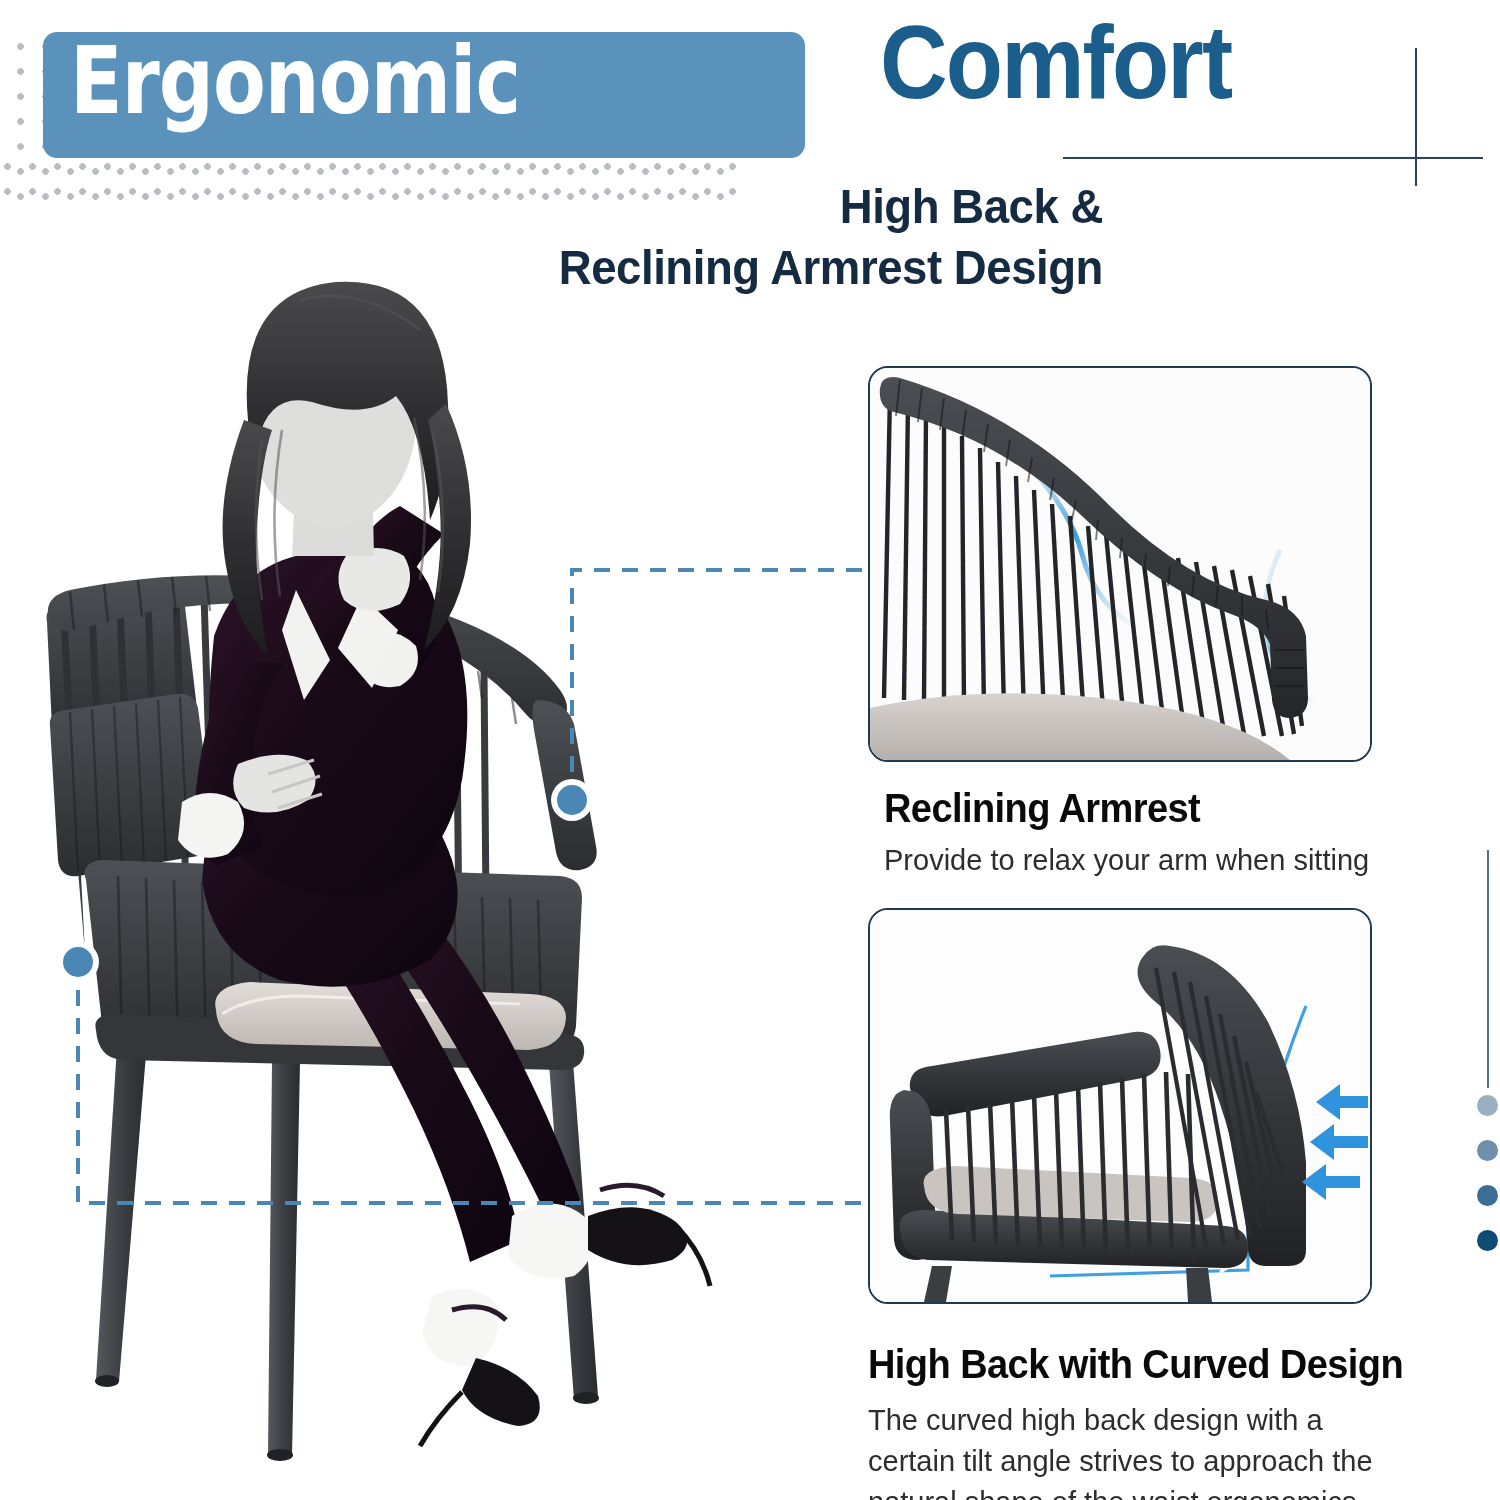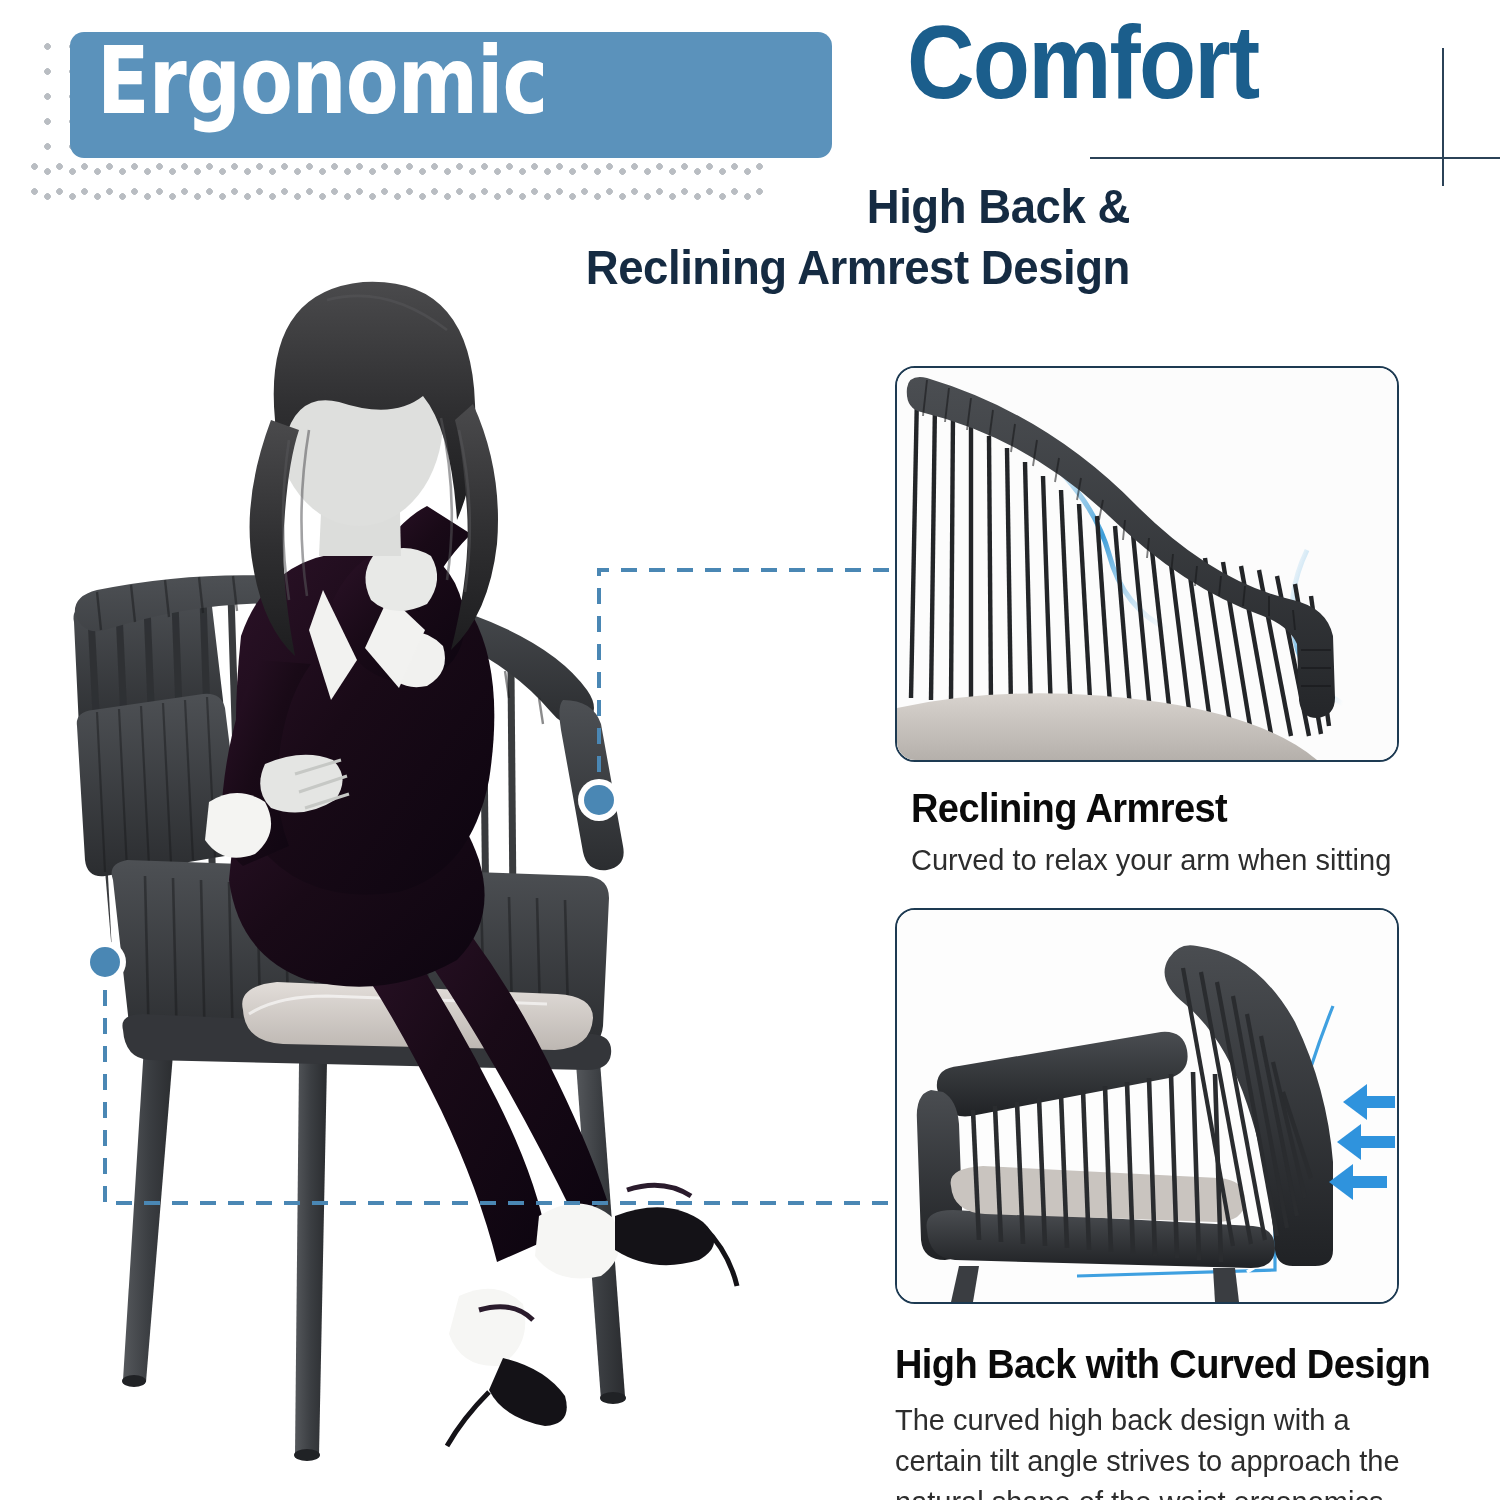--- a/index.html
+++ b/index.html
@@ -1,19 +1,19 @@
 <!DOCTYPE html>
 <html><head>
 <meta charset="utf-8">
 <style>
   html,body{margin:0;padding:0;background:#fff;}
   body{width:1500px;height:1500px;position:relative;overflow:hidden;
        font-family:"Liberation Sans","DejaVu Sans",sans-serif;}
 
-  .stage{position:absolute;inset:0;width:1216px;height:1500px;background:#ffffff;margin-left:27px;}
+  .stage{position:absolute;inset:0;width:1216px;height:1500px;background:#ffffff;}
 
   
   .dot-grid{position:absolute;left:0;top:28px;width:740px;height:180px;
     background-image:radial-gradient(circle, #b9bdc2 3.1px, transparent 3.4px);
     background-size:25px 25px;background-position:8px 6px;}
   .dot-grid.b{top:150px;height:60px;background-position:20px 4px;}
 
   .badge{position:absolute;left:43px;top:32px;width:762px;height:126px;
     background:#5b92bb;border-radius:14px;}
   .badge-text{position:absolute;left:70px;top:36px;width:720px;
@@ -357,21 +357,21 @@
         <path d="M404 282 L434 282"></path>
           <path d="M404 300 L434 300"></path>
           <path d="M404 318 L434 318"></path>
       </g>
 
       <path d="M0 340 Q120 314 262 334 Q370 350 420 392 L0 392 Z" fill="url(#cushG2)"></path>
     </svg>
   </div>
 
   <div class="cap-title" id="cap1-title">Reclining Armrest</div>
-  <div class="cap-sub" id="cap1-sub">Curved to relax your arm when sitting</div>
+  <div class="cap-sub" id="cap1-sub">Provide to relax your arm when sitting</div>
 
   <div class="panel" id="panel-back">
     <svg viewBox="0 0 500 392" width="500" height="392">
       <rect width="500" height="392" fill="#fdfdfd"></rect>
       <defs>
         <linearGradient id="ropeG3" x1="0" y1="0" x2="0" y2="1">
           <stop offset="0%" stop-color="#4a4d51"></stop>
             <stop offset="100%" stop-color="#202225"></stop>
         </linearGradient>
       </defs>

